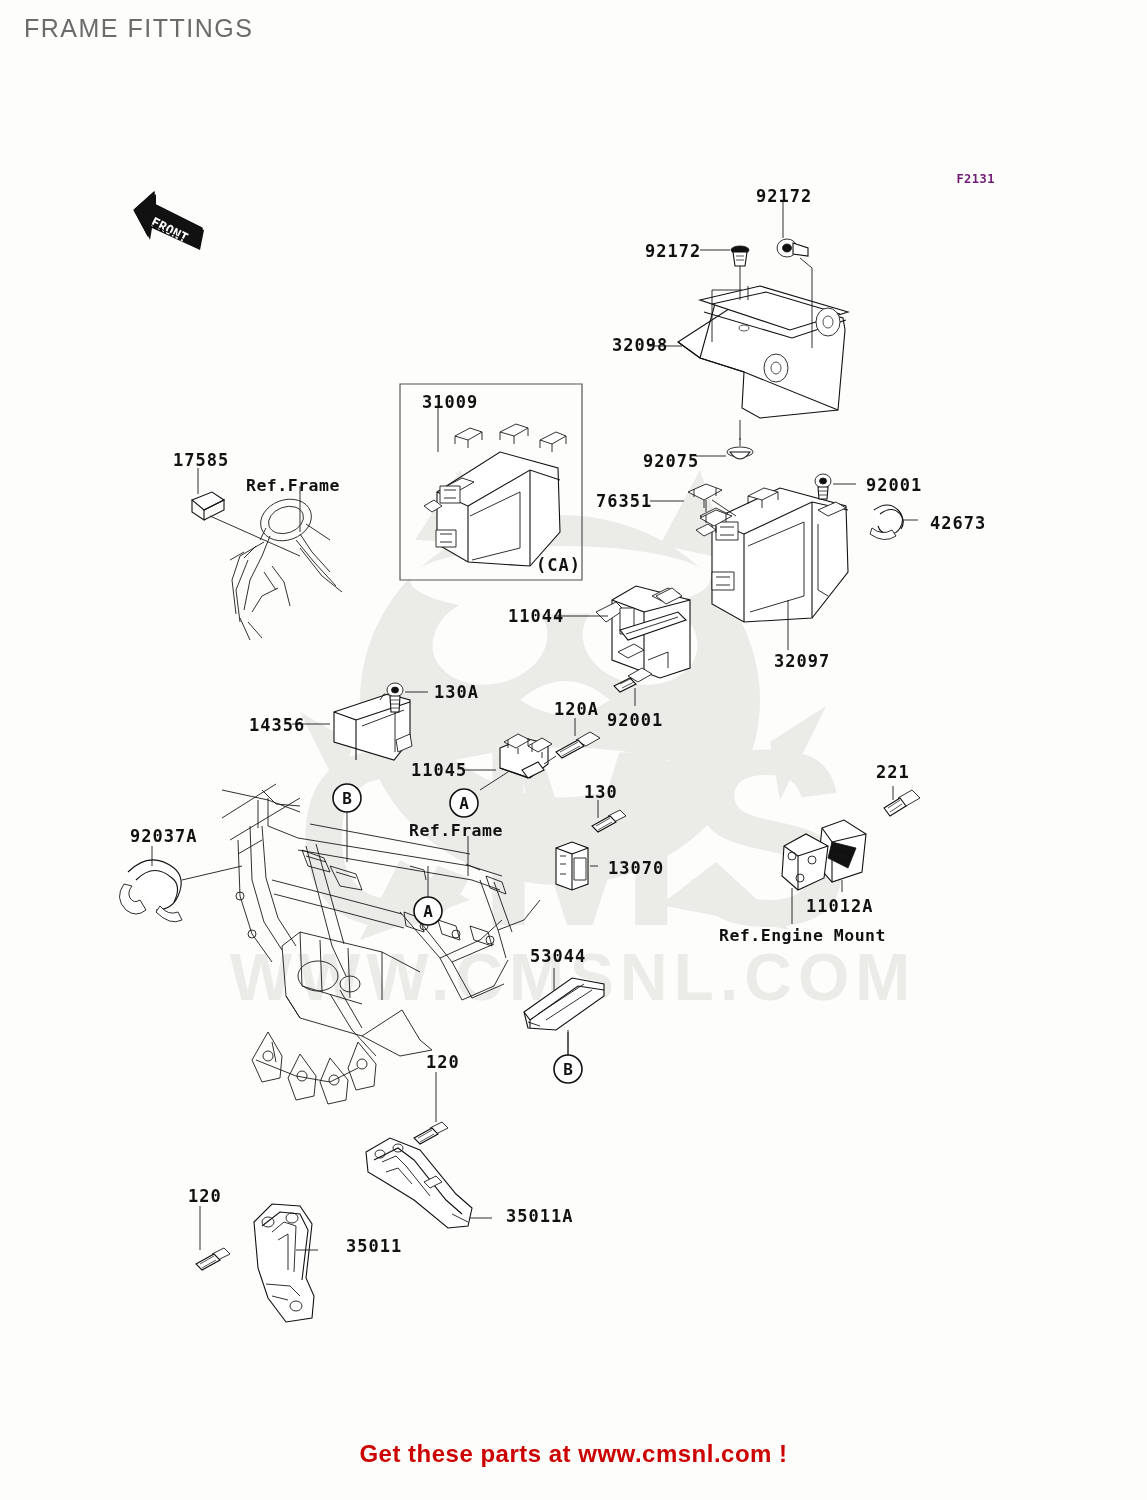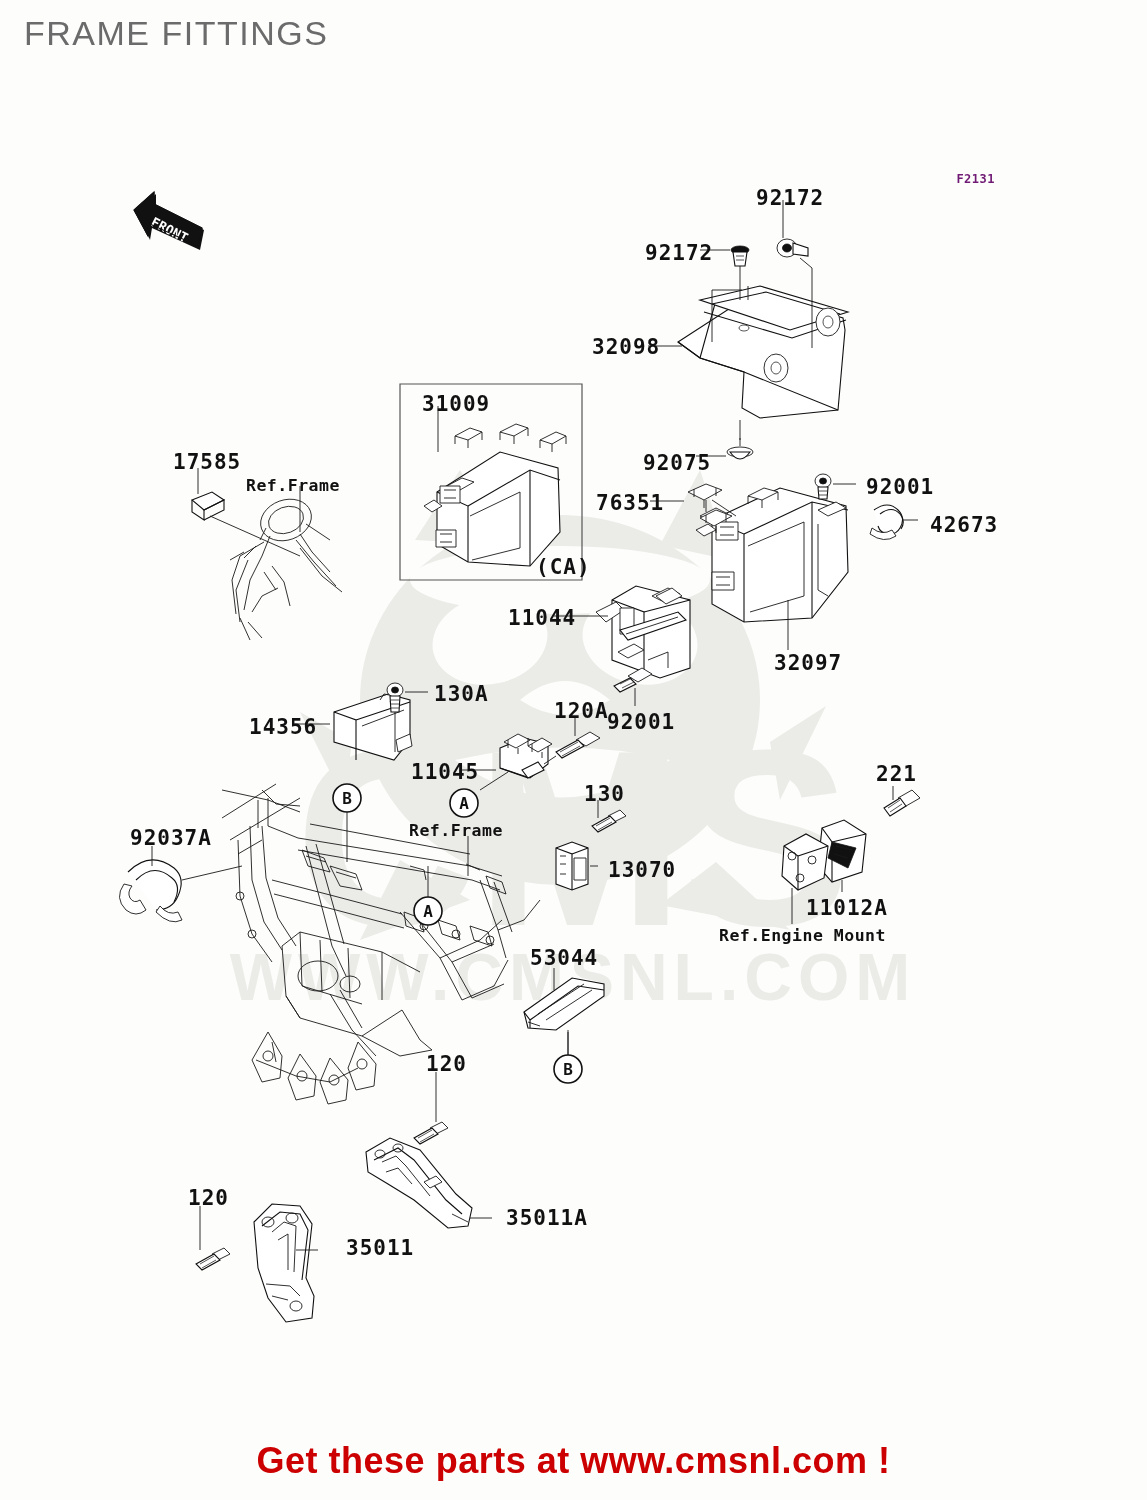--- a/index.html
+++ b/index.html
@@ -9,43 +9,43 @@
     font-family:"DejaVu Sans Mono", monospace;
     overflow:hidden;
     position:relative;
   }
   #root{position:absolute;inset:0;}
 
   
   .page-title{
     position:absolute;left:24px;top:14px;
     font-family:"Liberation Sans", sans-serif;
-    font-size:34px;letter-spacing:1.5px;
+    font-size:25px;letter-spacing:1.5px;
     color:#6b6b6b;font-weight:400;
   }
   
   .sheet-code{
     position:absolute;right:152px;top:172px;
     font-family:"DejaVu Sans Mono", monospace;
     font-size:12px;font-weight:700;color:#701a75;letter-spacing:0.5px;
   }
   
   .footer{
     position:absolute;left:0;right:0;top:1440px;
     text-align:center;
     font-family:"Liberation Sans", sans-serif;
-    font-weight:700;font-size:36px;
+    font-weight:700;font-size:24px;
     color:#cc0000;letter-spacing:0.5px;
   }
 
   
   .lbl{
     position:absolute;
     font-family:"DejaVu Sans Mono", monospace;
-    font-size:21px;font-weight:700;color:#111;
+    font-size:17px;font-weight:700;color:#111;
     letter-spacing:1px;white-space:nowrap;
     line-height:1;
   }
   .lbl.ref{
     font-size:16.5px;letter-spacing:0.5px;
   }
 
   
   svg.layer{position:absolute;left:0;top:0;width:1147px;height:1500px;overflow:visible;}
   svg.layer *{vector-effect:non-scaling-stroke;}
@@ -526,21 +526,21 @@
       <path class="ln-thin" d="M347,812 L347,862"></path>
       <path class="ln-thin" d="M428,897 L428,866"></path>
       <path class="ln-thin" d="M568,1055 L568,1032"></path>
     </g>
 
     <path class="ln-thin" d="M468,836 L468,876"></path>
   </svg>
 
   <div class="lbl" style="left:756px;top:188px">92172</div>
   <div class="lbl" style="left:645px;top:243px">92172</div>
-  <div class="lbl" style="left:592px;top:337px">32098</div>
+  <div class="lbl" style="left:612px;top:337px">32098</div>
   <div class="lbl" style="left:422px;top:394px">31009</div>
   <div class="lbl" style="left:173px;top:452px">17585</div>
   <div class="lbl" style="left:643px;top:453px">92075</div>
   <div class="lbl" style="left:866px;top:477px">92001</div>
   <div class="lbl" style="left:596px;top:493px">76351</div>
   <div class="lbl" style="left:930px;top:515px">42673</div>
   <div class="lbl" style="left:536px;top:557px">(CA)</div>
   <div class="lbl" style="left:508px;top:608px">11044</div>
   <div class="lbl" style="left:774px;top:653px">32097</div>
   <div class="lbl" style="left:434px;top:684px">130A</div>

